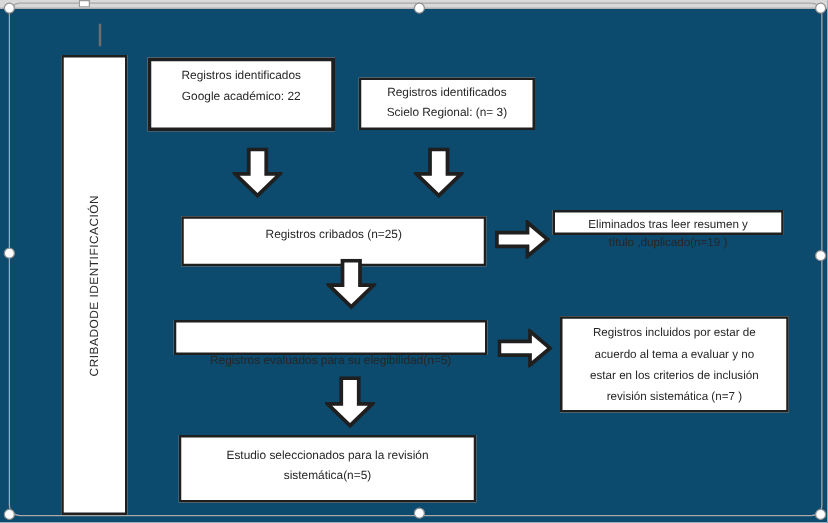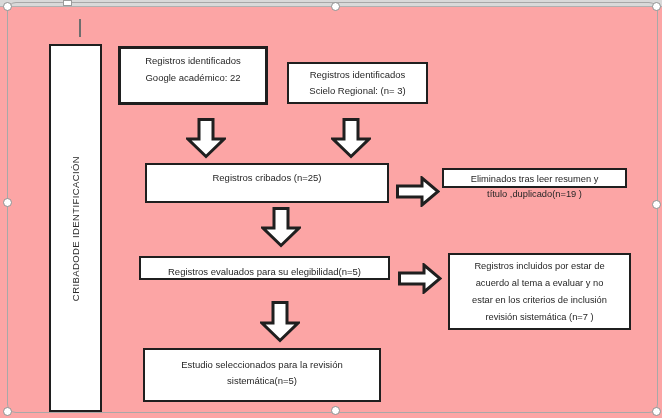--- a/index.html
+++ b/index.html
@@ -6,21 +6,21 @@
     margin: 0;
     padding: 0;
     background: #ffffff;
     font-family: "Liberation Sans", sans-serif;
   }
   #stage {
     position: relative;
     width: 662px;
     height: 418px;
     overflow: hidden;
-    background: #fca5a5;
+    background: #0c4a6e;
   }
 
   
   .canvas-frame {
     position: absolute;
     left: 7px; top: 2px;
     width: 649px; height: 409px;
     border: 1px solid #a8a8a8;
     border-radius: 9px;
     background: transparent;
@@ -81,26 +81,26 @@
     white-space: nowrap;
     font-size: 9.5px;
     letter-spacing: 0.4px;
     color: #2b2b2b;
   }
 
   .box-google   { left: 118px; top: 46px;  width: 150px; height: 59px; border-width: 3px;
                   font-size: 9.5px; line-height: 16.5px; padding-top: 4px; }
   .box-scielo   { left: 287px; top: 62px;  width: 141px; height: 42px;
                   font-size: 9.5px; line-height: 16px;   padding-top: 3px; }
-  .box-cribados { left: 145px; top: 163px; width: 244px; height: 40px;
+  .box-cribados { left: 145px; top: 173px; width: 244px; height: 40px;
                   font-size: 9.5px; line-height: 14px;   padding-top: 6px; }
   .box-eliminados { left: 442px; top: 168px; width: 185px; height: 20px;
                   font-size: 9.3px; line-height: 14.5px; padding-top: 2px; }
   .box-evaluados { left: 139px; top: 256px; width: 251px; height: 24px;
-                  font-size: 9.5px; line-height: 14px;   padding-top: 7px; }
+                  font-size: 9.5px; line-height: 14px;   padding-top: 24px; }
   .box-incluidos { left: 448px; top: 253px; width: 183px; height: 77px;
                   font-size: 9.3px; line-height: 17px;   padding-top: 3px; }
   .box-seleccionados { left: 143px; top: 348px; width: 238px; height: 54px;
                   font-size: 9.5px; line-height: 16px;   padding-top: 7px; }
 
   .arrow {
     position: absolute;
   }
   .arrow svg { display: block; }
 </style>

